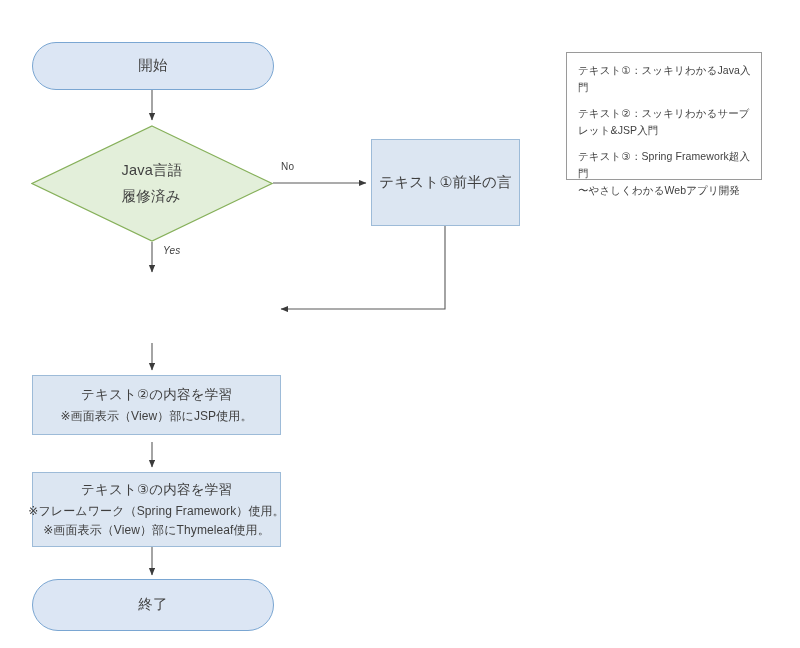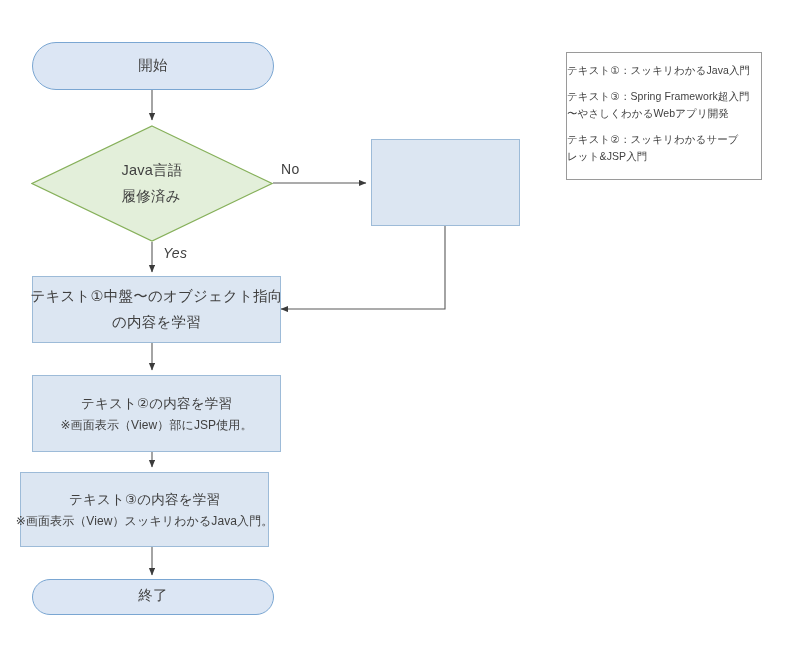--- a/index.html
+++ b/index.html
@@ -78,30 +78,30 @@
   }
   .t-note {
     font-size: 12px;
     line-height: 1.55;
     letter-spacing: 0.1px;
     white-space: nowrap;
     text-align: right;
   }
   .edge-label {
     position: absolute;
-    font-size: 14px;
+    font-size: 10px;
     color: #3f3f3f;
     letter-spacing: 0.3px;
   }
   .legend {
     position: absolute;
     box-sizing: border-box;
     background: #ffffff;
     border: 1px solid #9a9a9a;
-    padding: 9px 10px 9px 0;
+    padding: 9px 10px 9px 11px;
   }
   .legend-entry {
     font-size: 10.5px;
     line-height: 1.62;
     color: #3f3f3f;
     margin-bottom: 9px;
     letter-spacing: 0.1px;
   }
   .legend-entry:last-child {
     margin-bottom: 0;
@@ -142,51 +142,49 @@
     <svg class="decision-svg" width="242" height="117" viewBox="0 0 242 117">
       <polygon points="121,1 241,58.5 121,116 1,58.5" fill="#e3efda" stroke="#86b05a" stroke-width="1.2"></polygon>
     </svg>
     <div class="decision-label">
       <div class="t-main">Java言語</div>
       <div class="t-main">履修済み</div>
     </div>
   </div>
 
   <div class="node process" style="left:371px; top:130px; width:149px; height:87px;">
+    <div class="t-main">テキスト①前半の言</div>
   </div>
 
-  <div class="node process" style="left:32px; top:267px; width:249px; height:67px;">
-    <div class="t-main">テキスト①中盤〜のオブジェクト指向</div>
-    <div class="t-main">の内容を学習</div>
-  </div>
 
-  <div class="node process" style="left:32px; top:366px; width:249px; height:77px;">
+  <div class="node process" style="left:32px; top:366px; width:249px; height:60px;">
     <div class="t-title">テキスト②の内容を学習</div>
     <div class="t-note">※画面表示（View）部にJSP使用。</div>
   </div>
 
-  <div class="node process" style="left:20px; top:463px; width:249px; height:75px;">
+  <div class="node process" style="left:32px; top:463px; width:249px; height:75px;">
     <div class="t-title">テキスト③の内容を学習</div>
-    <div class="t-note">※画面表示（View）スッキリわかるJava入門。</div>
+    <div class="t-note">※フレームワーク（Spring Framework）使用。</div>
+    <div class="t-note">※画面表示（View）部にThymeleaf使用。</div>
   </div>
 
-  <div class="node terminator" style="left:32px; top:570px; width:242px; height:36px;font-family:Liberation Mono, monospace;">
+  <div class="node terminator" style="left:32px; top:570px; width:242px; height:52px;">
     <div class="t-main">終了</div>
   </div>
 
   <div class="edge-label" style="left:281px; top:152px;">No</div>
   <div class="edge-label" style="left:163px; top:236px;font-style:italic;">Yes</div>
 
   <div class="legend" style="left:566px; top:43px; width:196px; height:128px;">
     <div class="legend-entry">
       <div>テキスト①：スッキリわかるJava入門</div>
     </div>
     <div class="legend-entry">
+      <div>テキスト②：スッキリわかるサーブ</div>
+      <div>レット&amp;JSP入門</div>
+    </div>
+    <div class="legend-entry">
       <div>テキスト③：Spring Framework超入門</div>
       <div>〜やさしくわかるWebアプリ開発</div>
-    </div>
-    <div class="legend-entry">
-      <div>テキスト②：スッキリわかるサーブ</div>
-      <div>レット&amp;JSP入門</div>
     </div>
   </div>
 
 </div>
 
 </body></html>

